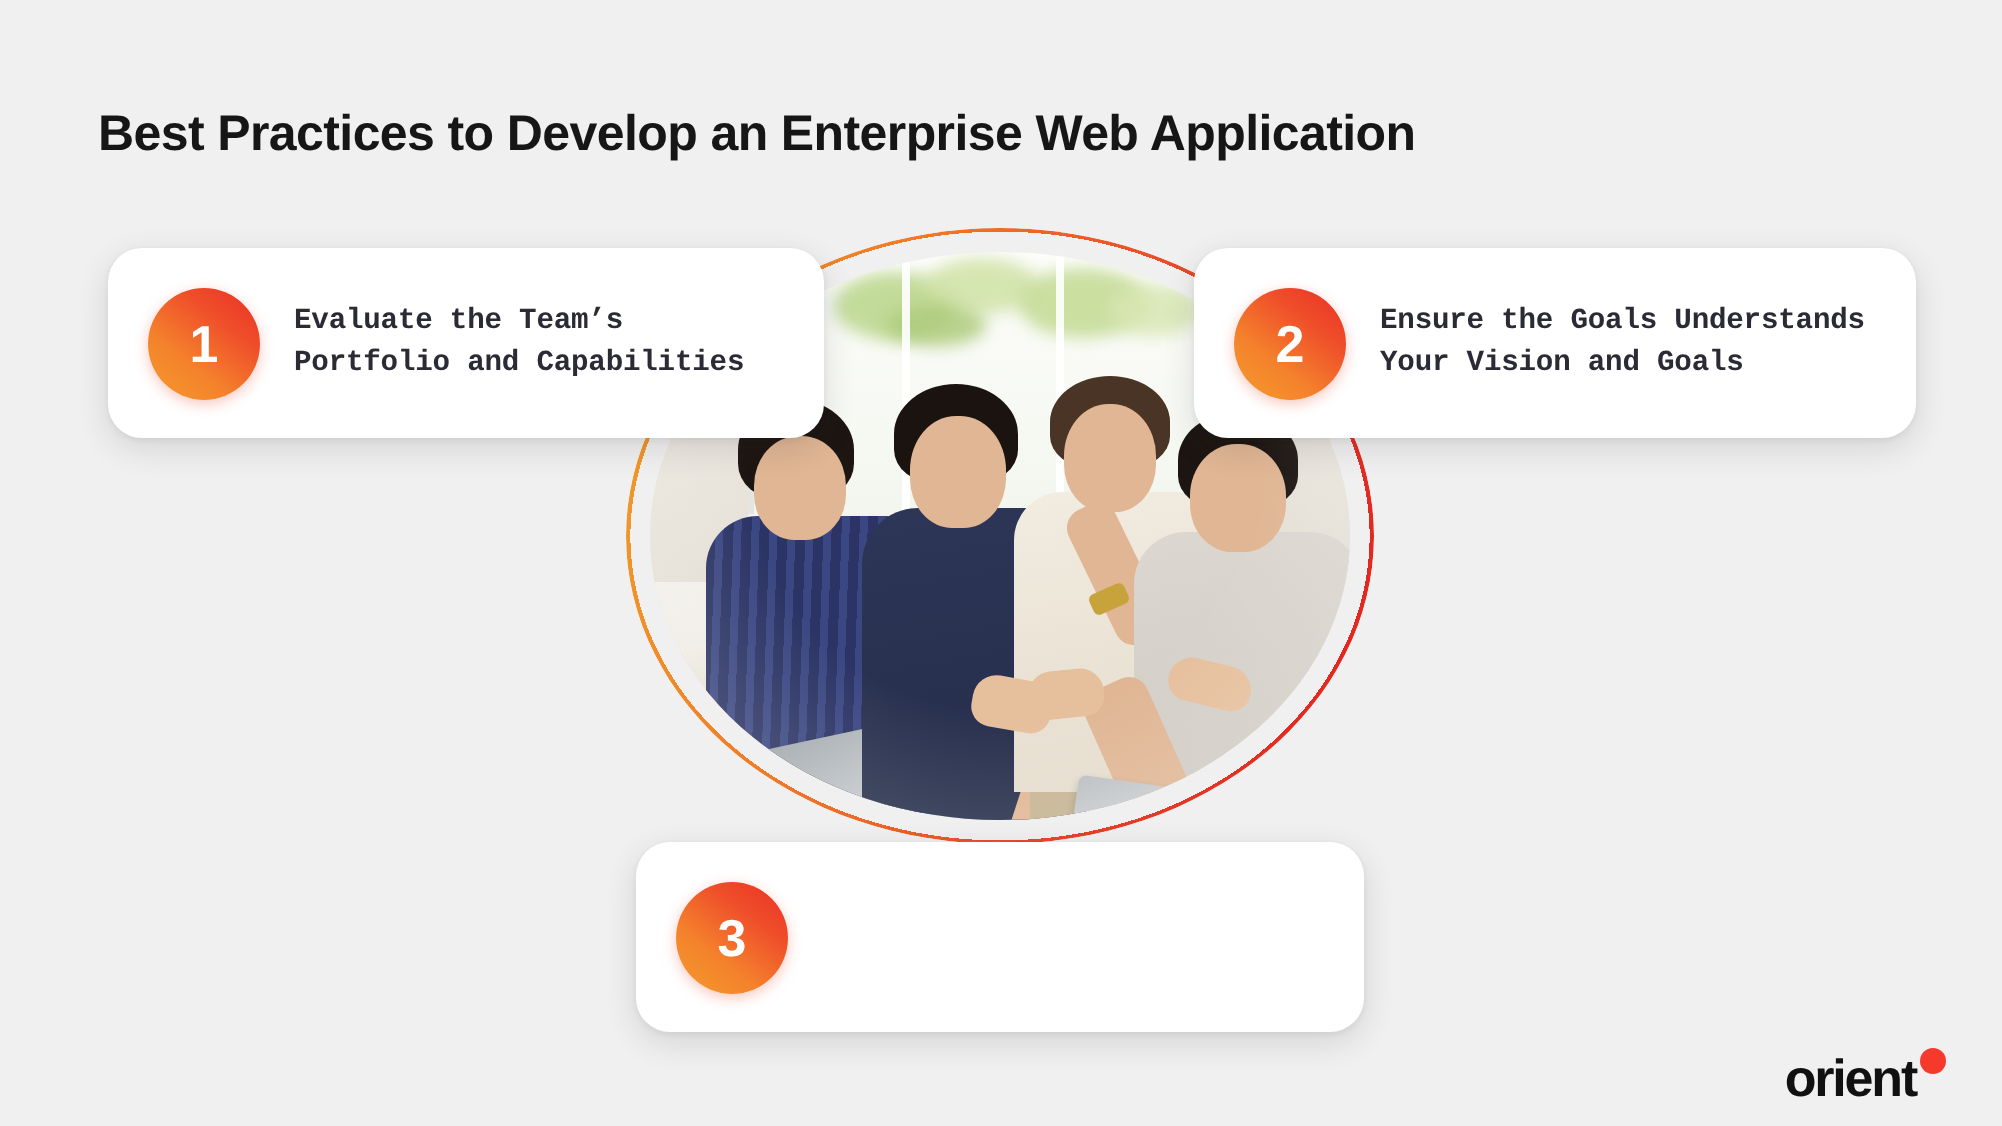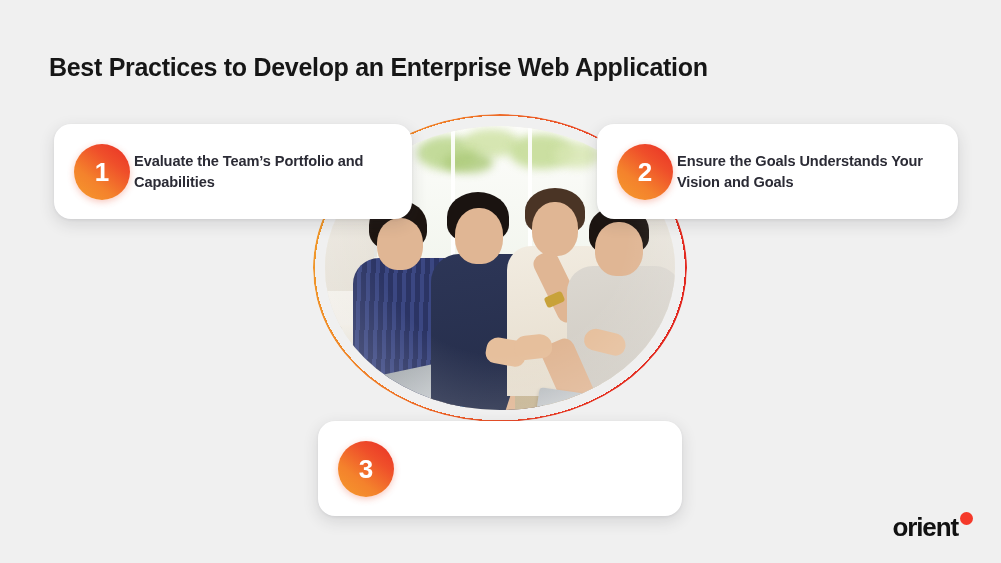--- a/index.html
+++ b/index.html
@@ -292,33 +292,34 @@
     align-items: center;
     justify-content: center;
     color: #ffffff;
     font-size: 26px;
     font-weight: 700;
     line-height: 1;
     box-shadow: 0 2px 7px rgba(233,70,38,.30);
   }
 
   .card-text {
-    margin-left: 4px;
+    margin-left: 17px;
     font-size: 14.6px;
     font-weight: 700;
     line-height: 1.38;
     color: #2b2b35;
     letter-spacing: -0.1px;
+    font-family: Liberation Mono, monospace;
   }
 
   
   .logo {
     position: absolute;
     right: 28px;
-    bottom: 23px;
+    bottom: 11px;
     display: flex;
     align-items: flex-start;
   }
   .logo-word {
     font-size: 26px;
     font-weight: 700;
     letter-spacing: -1.1px;
     color: #111111;
     line-height: 1;
   }

